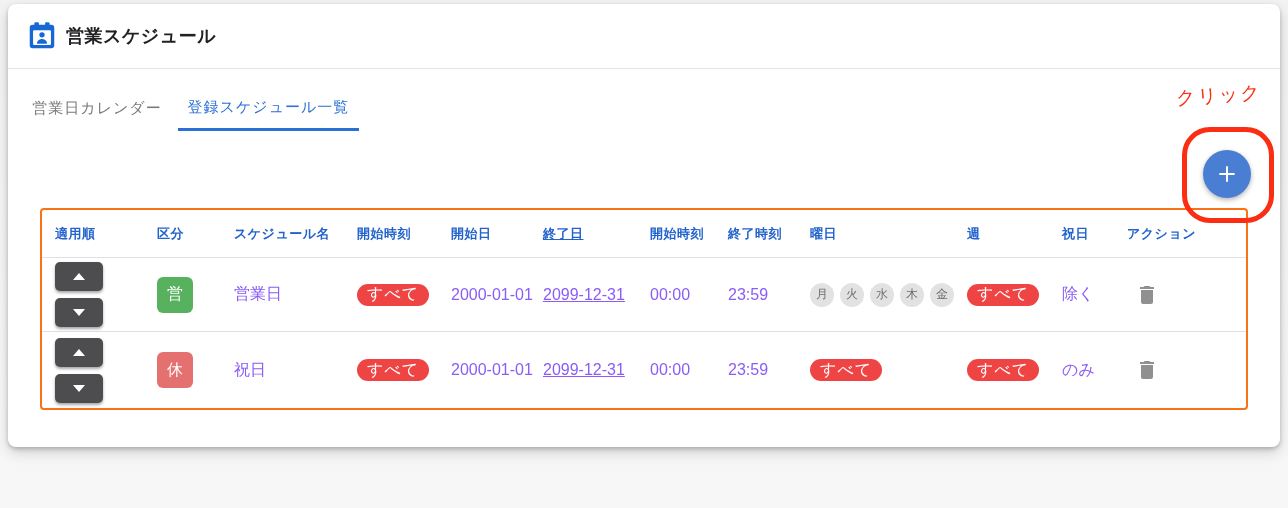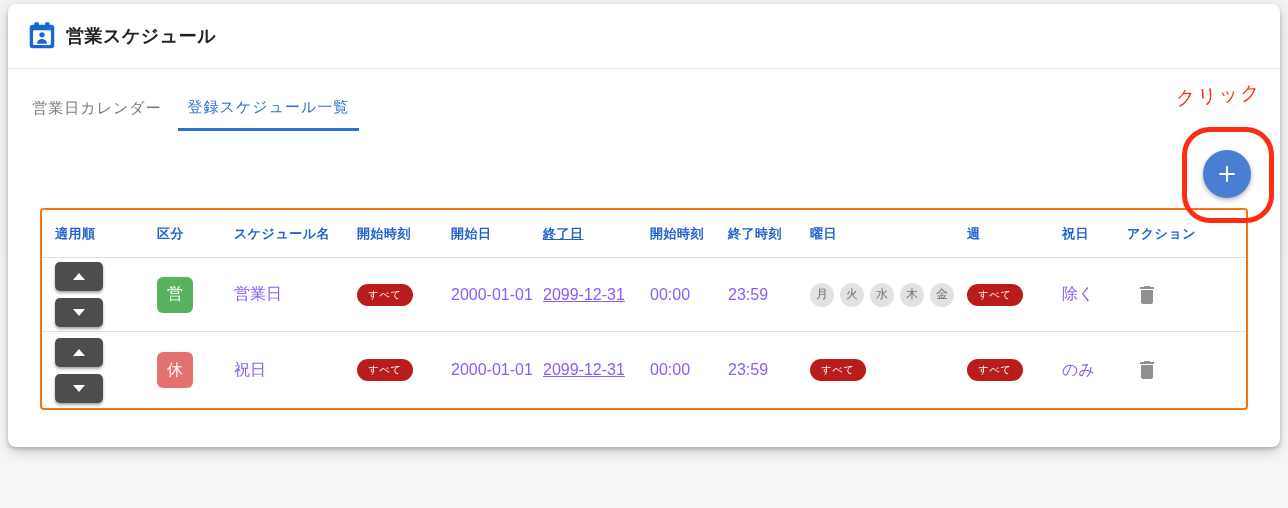--- a/index.html
+++ b/index.html
@@ -51,22 +51,22 @@
   .order-btn{width:48px;height:29px;background:#4d4d4f;border:none;border-radius:5px;
     display:flex;align-items:center;justify-content:center;cursor:pointer;
     box-shadow:0 2px 3px rgba(0,0,0,.35);padding:0;}
   .tri-up{width:0;height:0;border-left:6px solid transparent;border-right:6px solid transparent;
     border-bottom:7px solid #fff;}
   .tri-down{width:0;height:0;border-left:6px solid transparent;border-right:6px solid transparent;
     border-top:7px solid #fff;}
   
   .badge{width:36px;height:36px;border-radius:6px;display:flex;align-items:center;
     justify-content:center;color:#fff;font-size:16px;}
-  .pill{min-width:56px;height:22px;border-radius:11px;background:#b91c1c;color:#fff;
-    font-size:10px;display:inline-flex;align-items:center;justify-content:center;
+  .pill{min-width:56px;height:22px;border-radius:11px;background:#ef4444;color:#fff;
+    font-size:16px;display:inline-flex;align-items:center;justify-content:center;
     box-sizing:border-box;padding:0 10px;letter-spacing:1px;}
   .day-chips{display:flex;gap:6px;}
   .day-chip{width:24px;height:24px;border-radius:50%;background:#e2e2e2;color:#6f6f6f;
     font-size:12px;display:flex;align-items:center;justify-content:center;}
   
   .trash-btn{background:none;border:none;cursor:pointer;padding:0;margin-left:8px;
     display:flex;align-items:center;}
 </style>
 </head>
 <body>

